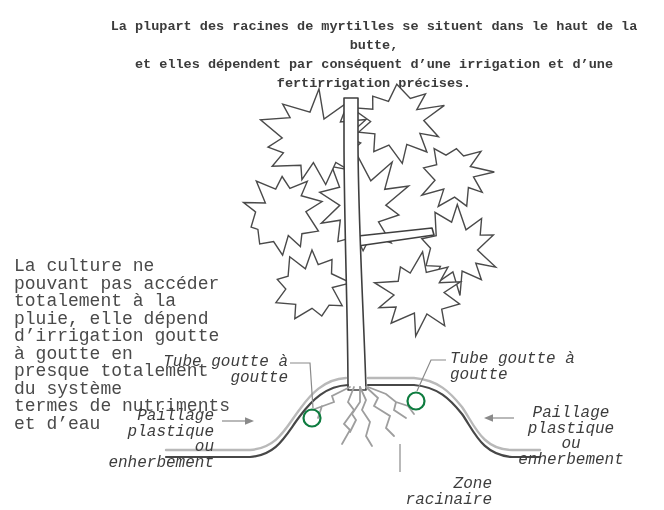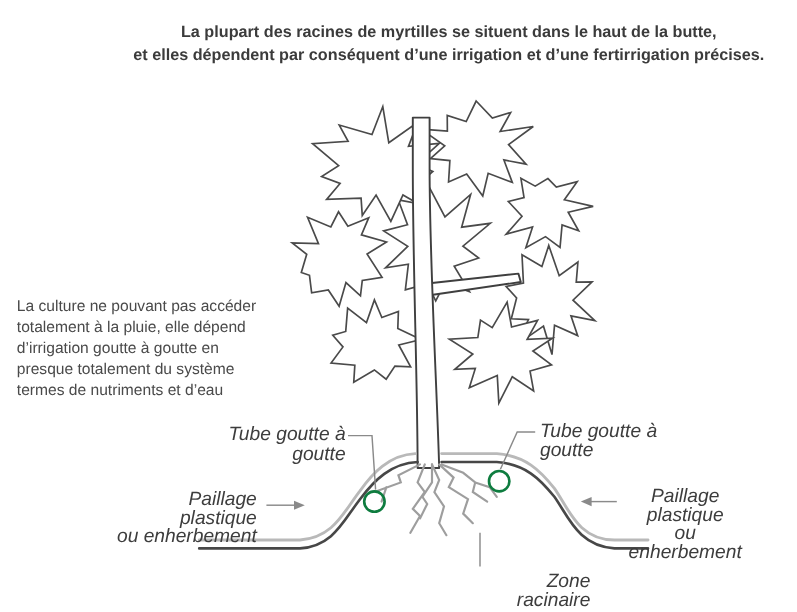--- a/index.html
+++ b/index.html
@@ -1,20 +1,20 @@
 <!DOCTYPE html>
 <html><head>
 <meta charset="utf-8">
 <style>
   html,body{margin:0;padding:0;background:#fff;}
   .canvas{position:relative;width:664px;height:510px;background:#fff;overflow:hidden;
-          font-family:Liberation Sans, sans-serif;}
+          font-family:Liberation Mono, monospace;}
   .title{position:absolute;left:84px;top:17px;width:580px;text-align:center;
          font-size:13.5px;font-weight:bold;color:#3b3b3b;line-height:19px;}
-  .note{position:absolute;left:14px;top:246px;width:224px;font-size:13px;
+  .note{position:absolute;left:14px;top:258px;width:224px;font-size:18px;
         color:#4a4a4a;line-height:17.5px;}
   .lbl{position:absolute;font-style:italic;font-size:16px;color:#3d3d3d;line-height:15.5px;}
   .lbl-tube-left{left:160px;top:355px;width:128px;text-align:right;}
   .lbl-tube-right{left:450px;top:352px;width:140px;text-align:left;}
   .lbl-paillage-left{left:96px;top:409px;width:118px;text-align:right;}
   .lbl-paillage-right{left:518px;top:406px;width:106px;text-align:center;}
   .lbl-zone{left:392px;top:477px;width:100px;text-align:right;}
   svg{position:absolute;left:0;top:0;}
   .leaf{fill:#ffffff;stroke:#4a4a4a;stroke-width:1.4;stroke-linejoin:miter;}
   .wood{fill:#ffffff;stroke:#3f3f3f;stroke-width:1.6;stroke-linejoin:round;}

